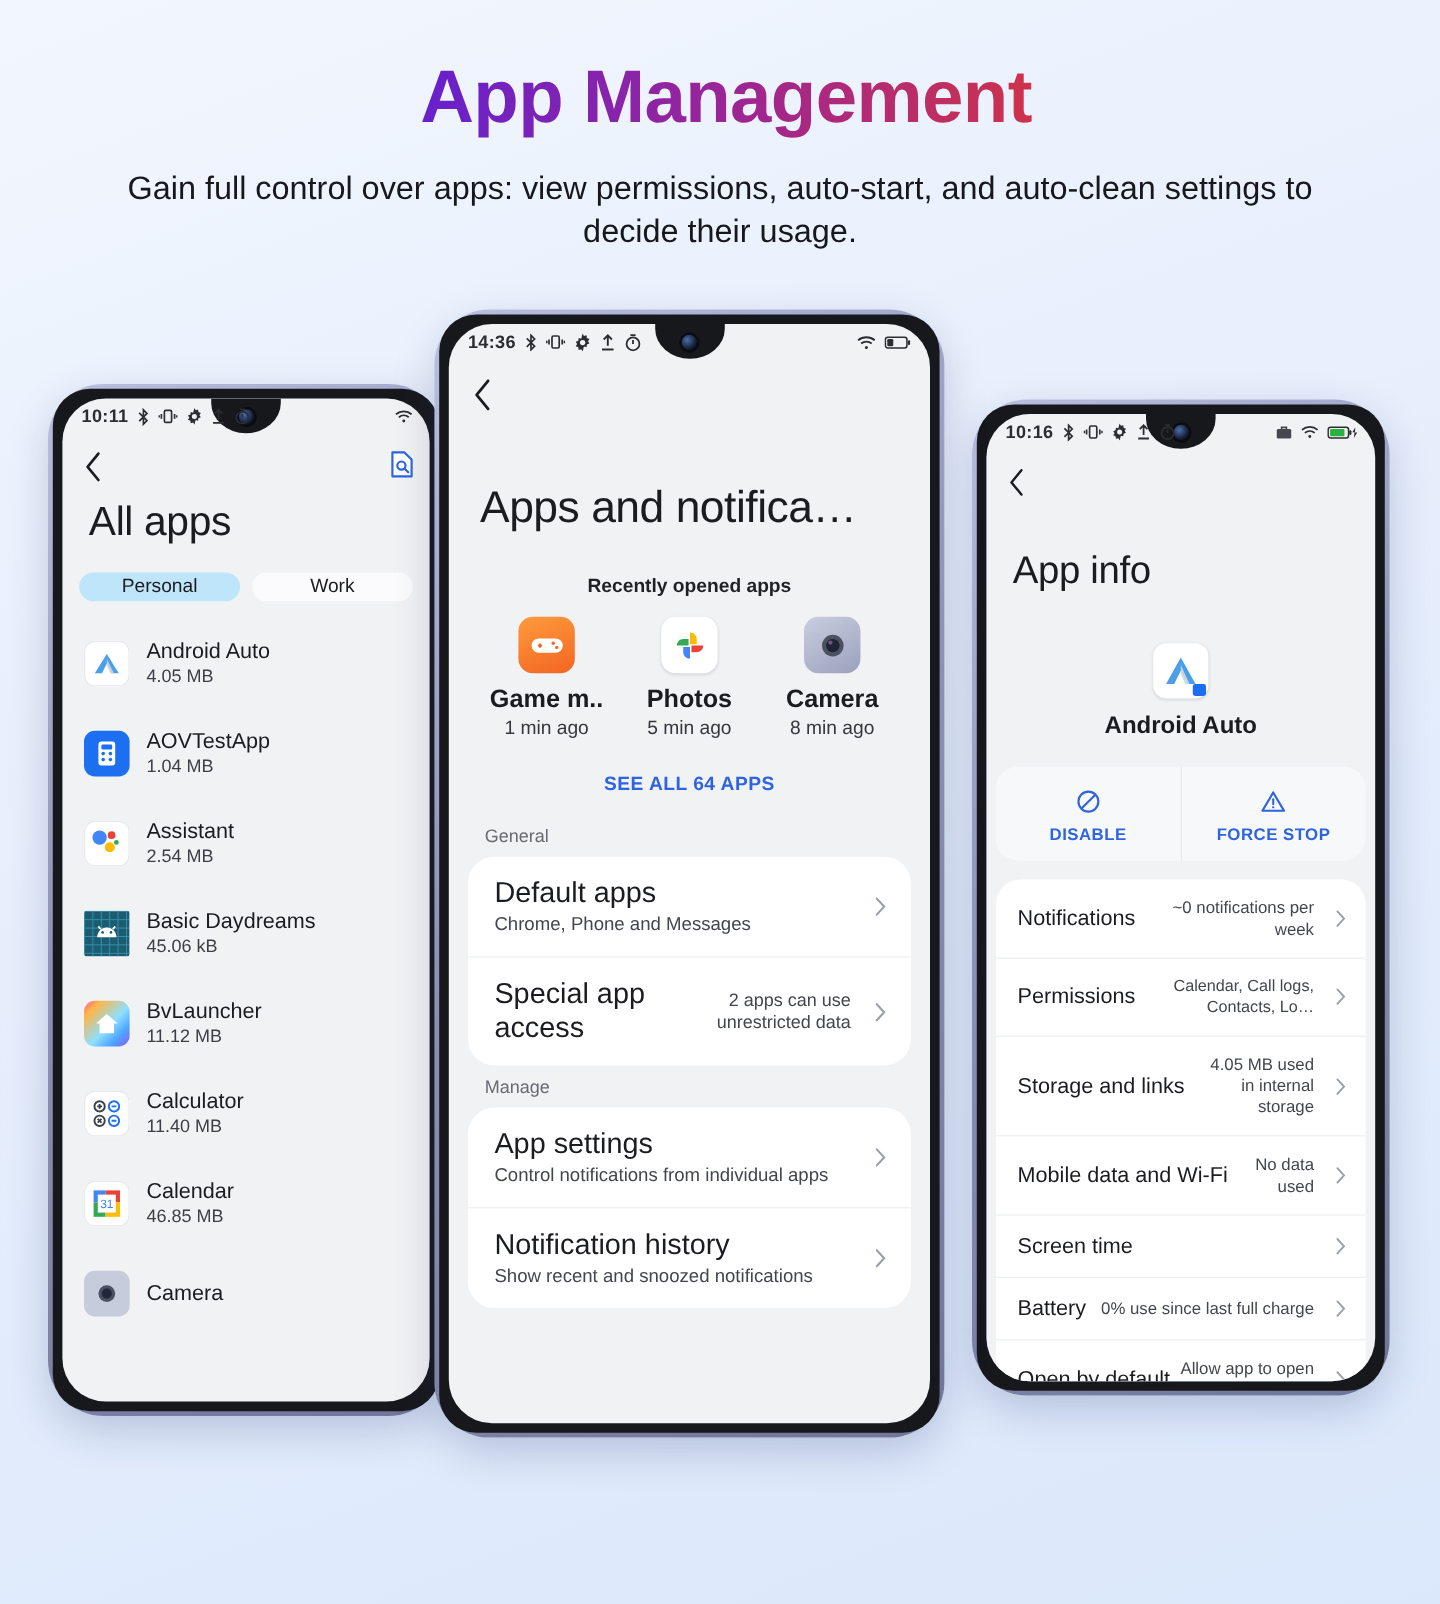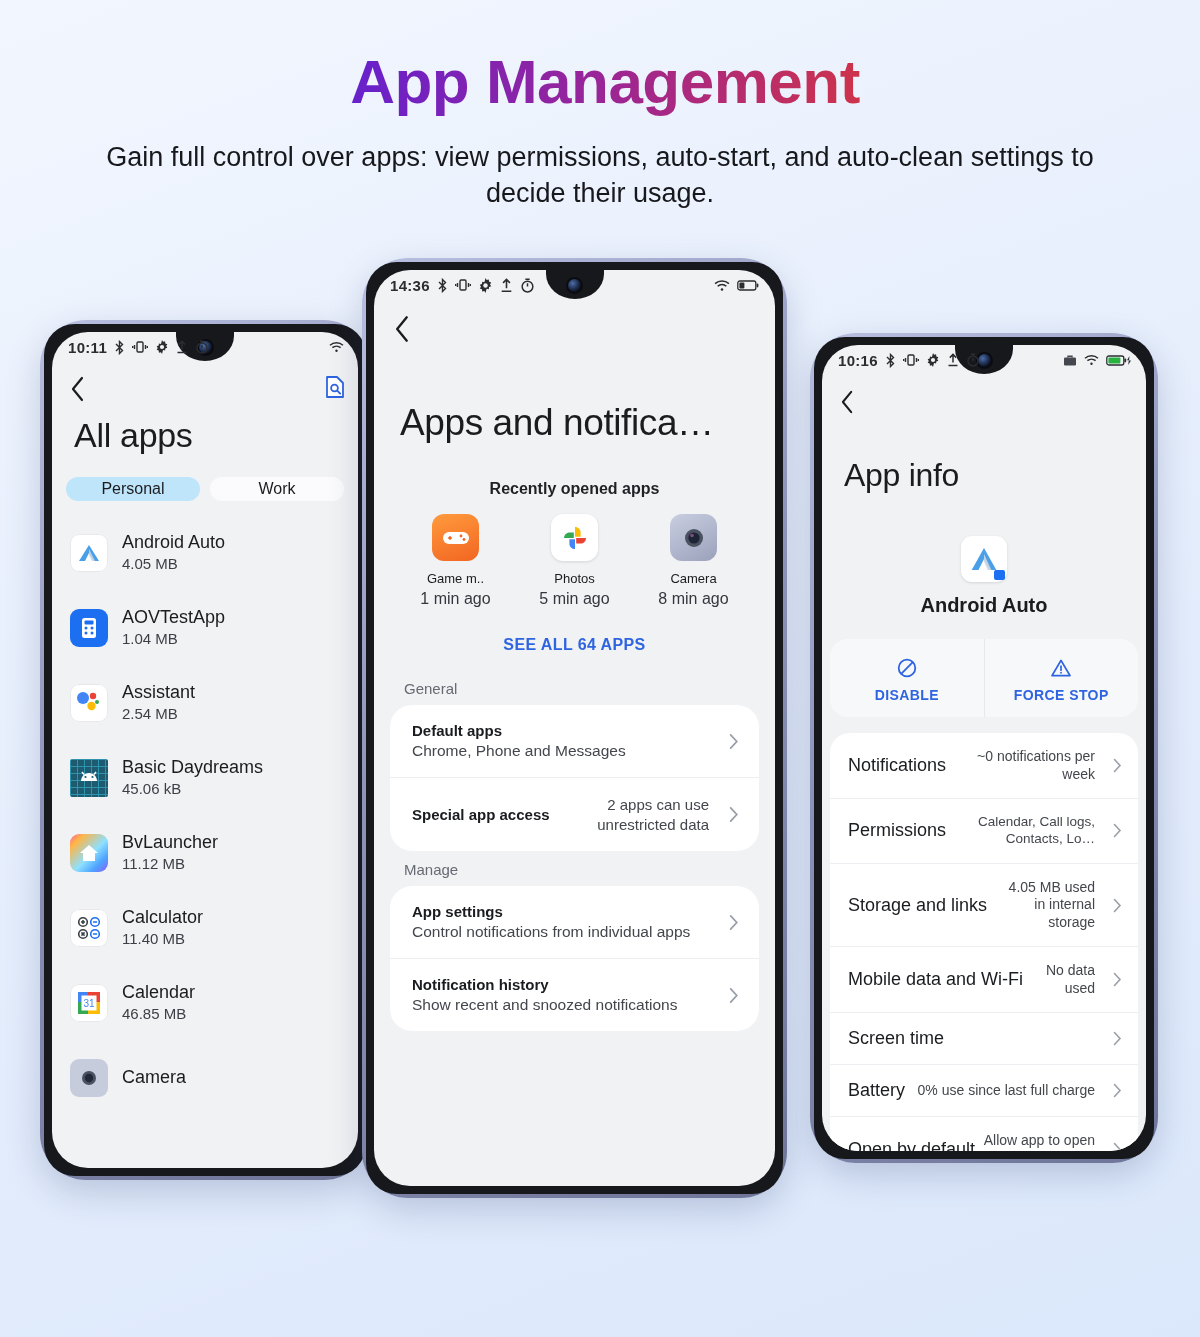--- a/index.html
+++ b/index.html
@@ -139,28 +139,28 @@
   .ic-calc { background:#fff; box-shadow: inset 0 0 0 1px #e8e8ec; display:flex;align-items:center;justify-content:center;}
   .ic-cal { background:#fff; box-shadow: inset 0 0 0 1px #e8e8ec; display:flex;align-items:center;justify-content:center;}
   .ic-camera2 { background:#c7ccdd; display:flex;align-items:center;justify-content:center;}
 
   
   .m-title { font-size: 37px; color: #1b1c1f; padding: 44px 26px 0; letter-spacing: -.4px; }
   .recent-head { text-align: center; font-size: 16px; font-weight: 700; color: #1f2125; padding: 36px 0 10px; }
   .recents { display: flex; justify-content: space-around; padding: 6px 22px 0; }
   .recent { text-align: center; width: 110px; }
   .recent .ri { width: 47px; height: 47px; border-radius: 12px; margin: 0 auto 10px; display:flex;align-items:center;justify-content:center; }
-  .recent .rn { font-size: 13px; font-weight: 400; color: #1b1c1f; }
+  .recent .rn { font-size: 21px; font-weight: 700; color: #1b1c1f; }
   .recent .rt { font-size: 16px; color: #34373d; margin-top: 4px; }
   .seeall { text-align: center; color: #2f64e0; font-weight: 700; font-size: 16px; letter-spacing: .4px; padding: 28px 0 16px; }
   .sec-label { font-size: 15px; color: #666a72; padding: 10px 30px 8px; }
   .card { background: #fff; border-radius: 22px; margin: 0 16px; overflow: hidden; }
   .crow { display: flex; align-items: center; padding: 17px 20px 17px 22px; gap: 10px; }
   .crow + .crow { border-top: 1px solid #eceef1; }
-  .crow .ctitle { font-size: 15px; color: #1b1c1f; font-weight: bold; }
+  .crow .ctitle { font-size: 24px; color: #1b1c1f; }
   .crow .csub { font-size: 15.5px; color: #43464c; margin-top: 3px; }
   .crow .cval { font-size: 15px; color: #43464c; text-align: right; margin-left: auto; line-height: 1.3; max-width: 140px; }
   .chev { color:#9aa0a8; flex: none; margin-left: auto; display:flex; }
   .chev.after-val { margin-left: 10px; }
 
   
   .r-title { font-size: 32px; color: #1b1c1f; padding: 28px 22px 0; letter-spacing: -.3px; }
   .appblock { text-align: center; padding: 42px 0 16px; }
   .appblock .bigicon { width: 46px; height: 46px; border-radius: 11px; background: #fff; margin: 0 auto 12px; display:flex;align-items:center;justify-content:center; box-shadow: 0 1px 3px rgba(0,0,0,.12); position:relative; }
   .appblock .bigname { font-size: 20px; font-weight: 700; color: #1b1c1f; }

